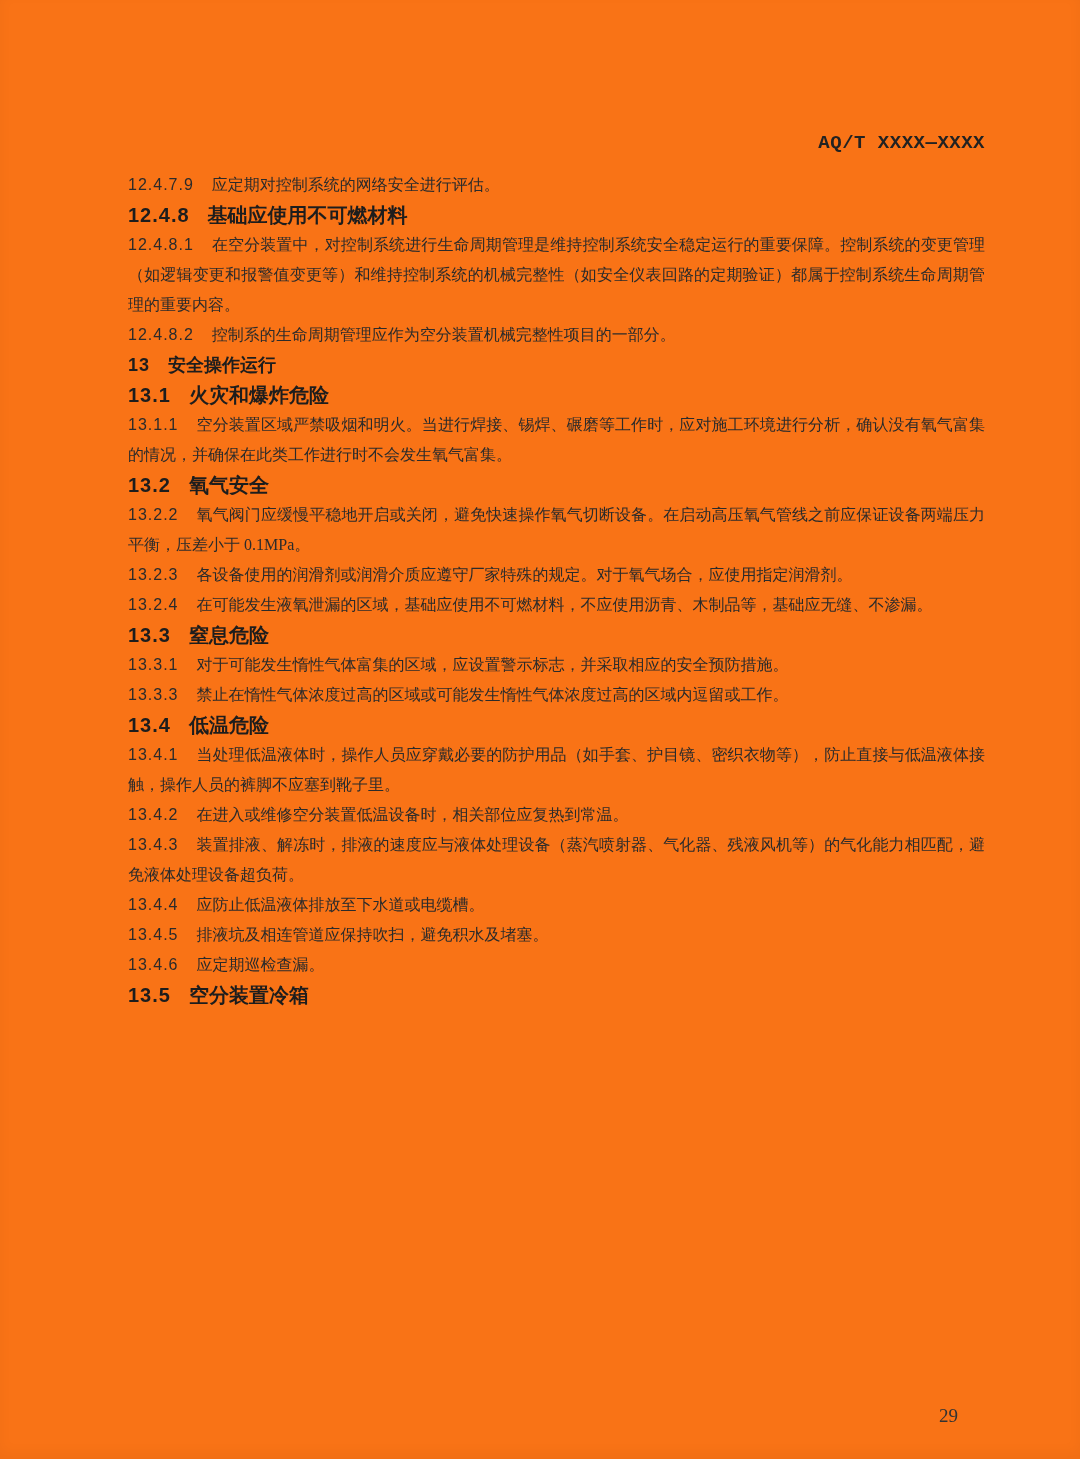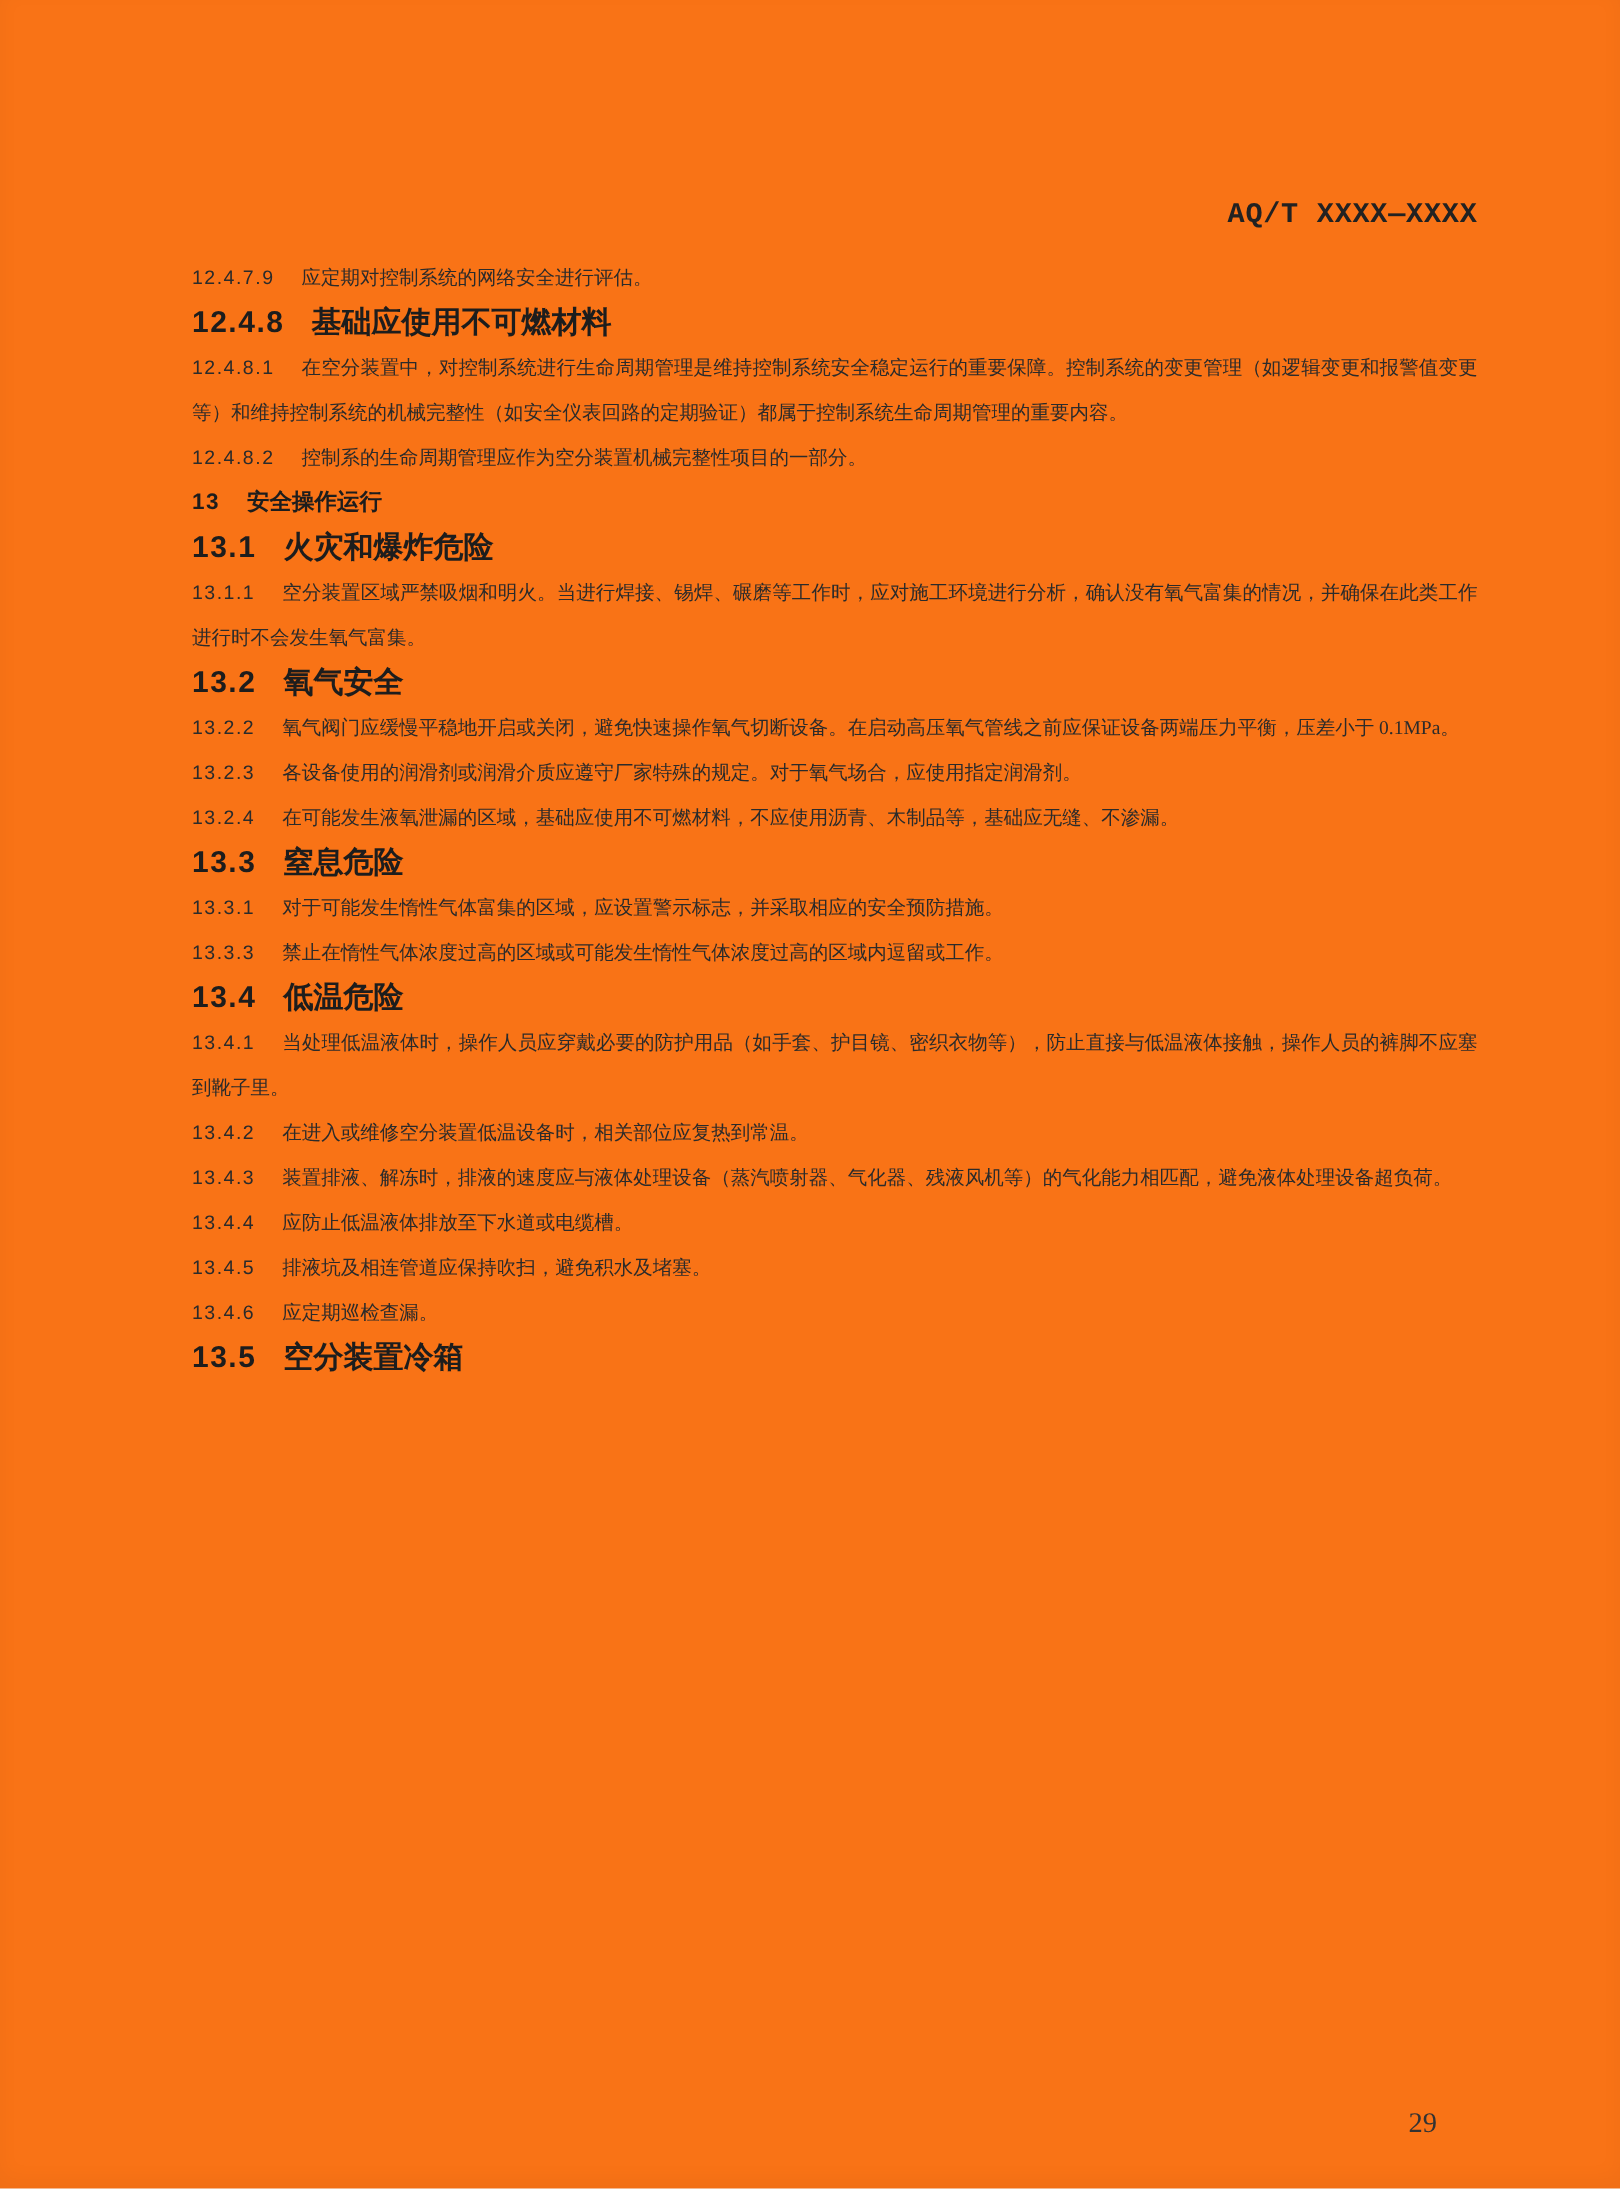--- a/index.html
+++ b/index.html
@@ -29,21 +29,21 @@
     white-space: nowrap;
   }
   .content {
     position: absolute;
     top: 170px;
     left: 128px;
     width: 857px;
   }
   .content p { margin: 0; }
   .clause {
-    font-size: 13px;
+    font-size: 16px;
     line-height: 30px;
     text-align: justify;
     margin: 2px 0;
   }
   .clause .num {
     font-family: "Liberation Sans", "DejaVu Sans", sans-serif;
     letter-spacing: 1px;
     margin-right: 18px;
     white-space: nowrap;
   }
@@ -51,21 +51,21 @@
     font-family: "Liberation Sans", "DejaVu Sans", sans-serif;
     font-weight: 700;
     color: #1d1d1d;
     line-height: 30px;
   }
   .h2 {
     font-size: 20px;
     margin: 13px 0 12px;
   }
   .h1 {
-    font-size: 15px;
+    font-size: 18px;
     margin: 27px 0 28px;
   }
   .h1 .num, .h2 .num {
     letter-spacing: 1px;
     margin-right: 18px;
     white-space: nowrap;
   }
   .page-number {
     position: absolute;
     bottom: 32px;

